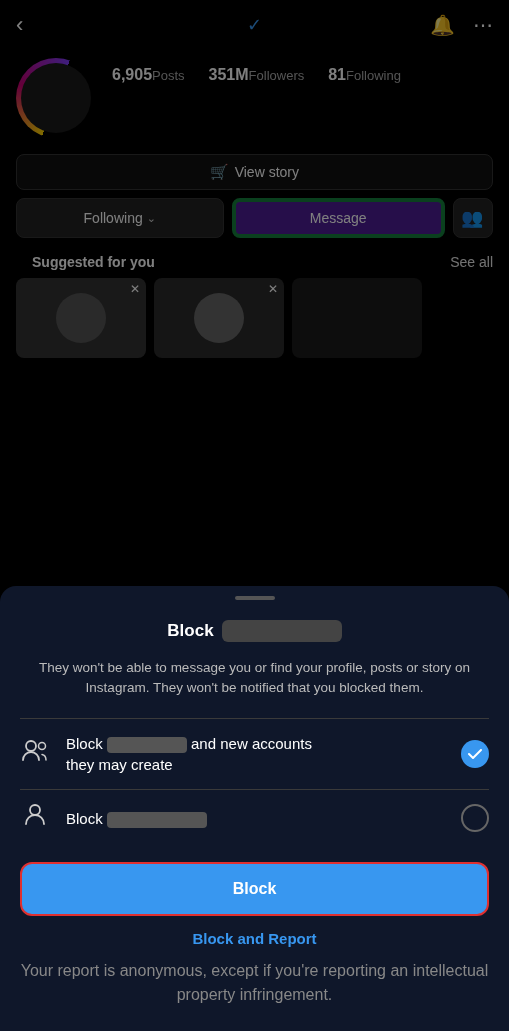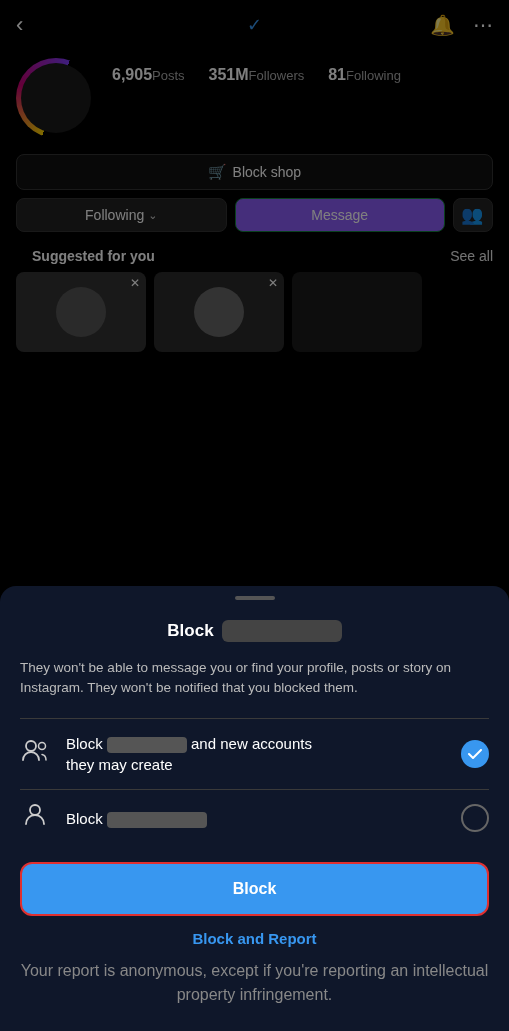--- a/index.html
+++ b/index.html
@@ -114,22 +114,22 @@
       font-size: 14px;
       font-weight: 500;
       cursor: pointer;
       display: flex;
       align-items: center;
       justify-content: center;
       gap: 4px;
     }
     .btn-message {
       flex: 1;
-      background: #8b5cf6;
-      border: 1px solid #15803d;
+      background: #4c1d95;
+      border: 4px solid #15803d;
       border-radius: 8px;
       color: #fff;
       padding: 8px 0;
       font-size: 14px;
       font-weight: 500;
       cursor: pointer;
       text-align: center;
     }
     .btn-person {
       width: 40px;
@@ -256,20 +256,21 @@
       display: inline-block;
       background: #444;
       border-radius: 6px;
       width: 120px;
       height: 22px;
       vertical-align: middle;
     }
     .sheet-desc {
       color: #bbb;
       font-size: 13.5px;
+      text-align: center;
       line-height: 1.5;
       margin-bottom: 20px;
     }
 
     
     .option-row {
       display: flex;
       align-items: center;
       justify-content: space-between;
       padding: 14px 0;
@@ -390,21 +391,21 @@
       <div class="stat-item">
         <span class="stat-number">81</span>
         <span class="stat-label">Following</span>
       </div>
     </div>
   </div>
 
   <div class="view-shop-row" style="padding:16px 16px 8px 16px;">
     <button class="btn-view-shop">
       <span class="shop-icon">🛒</span>
-      <span>Block shop</span>
+      <span>View story</span>
     </button>
   </div>
 
   <div class="follow-msg-row">
     <button class="btn-following">
       <span>Following</span>
       <span class="chevron-down">⌄</span>
     </button>
     <button class="btn-message">
       <span>Message</span>

